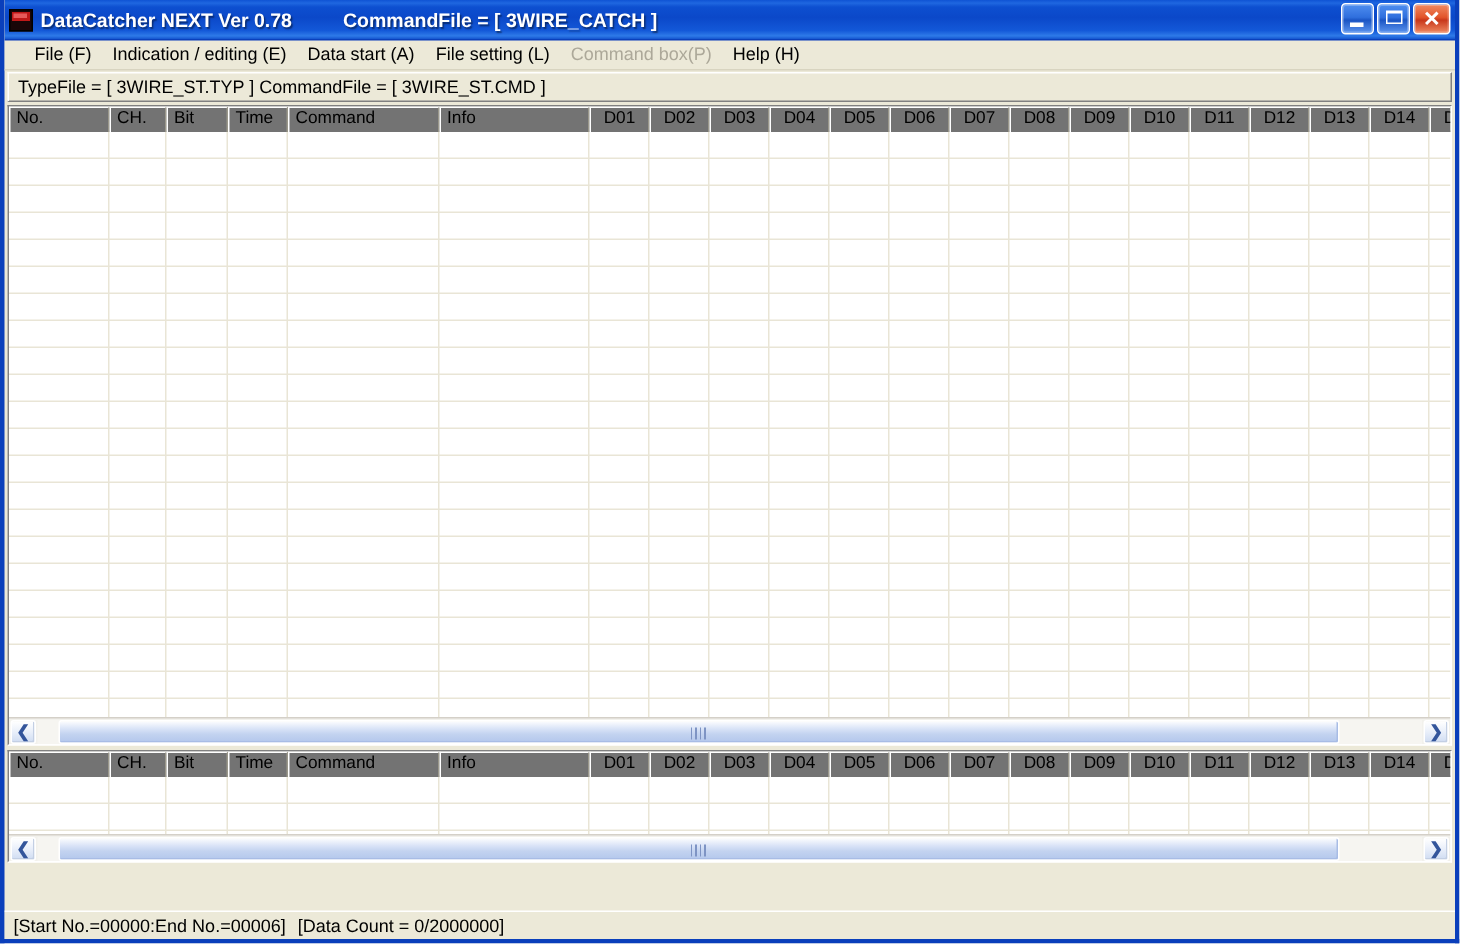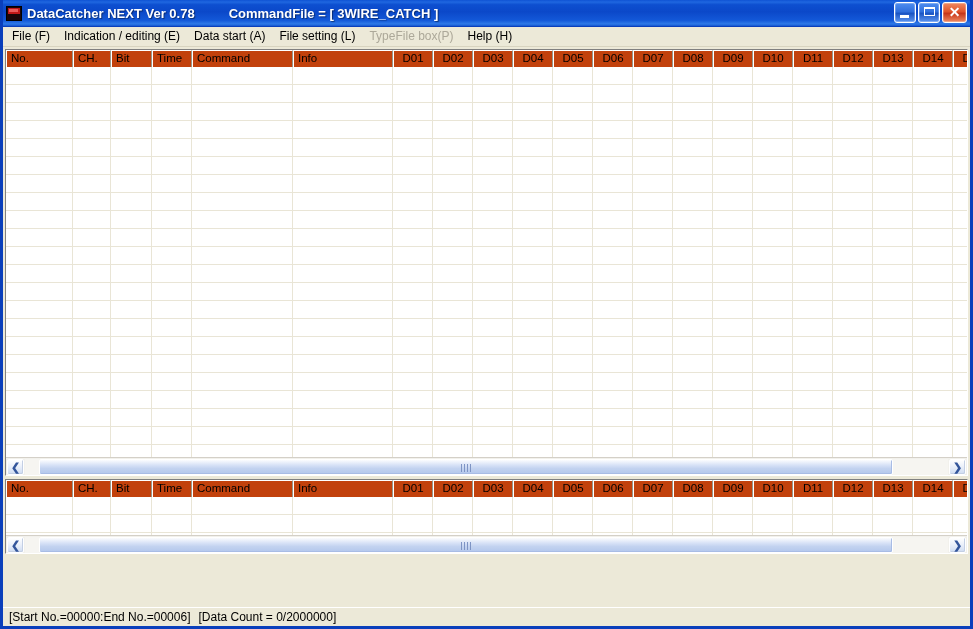--- a/index.html
+++ b/index.html
@@ -121,21 +121,21 @@
     text-align: center;
     font-family: "Liberation Sans", sans-serif;
   }
 
   
   .menubar {
     height: 20px;
     background: #ece9d8;
     display: flex;
     align-items: center;
-    padding-left: 2px;
+    padding-left: 13px;
     border-bottom: 1px solid #d8d4c0;
     box-sizing: border-box;
   }
   .menu-item {
     font-size: 12px;
     color: #000000;
     padding: 2px 7px 3px 7px;
     white-space: nowrap;
     line-height: 13px;
   }
@@ -186,21 +186,21 @@
   .grid-header {
     display: flex;
     height: 17px;
     background: #ece9d8;
     box-sizing: border-box;
     border-bottom: 1px solid #6f6f60;
   }
   .hcell {
     box-sizing: border-box;
     height: 17px;
-    background: #c2410c;
+    background: #737373;
     border-right: 1px solid #9a978a;
     border-top: 1px solid #ffffff;
     border-left: 1px solid #ffffff;
     font-size: 11.5px;
     color: #000;
     line-height: 15px;
     padding-left: 4px;
     white-space: nowrap;
     overflow: hidden;
     flex: 0 0 auto;
@@ -319,24 +319,27 @@
           <span class="glyph-close">✕</span>
         </div>
     </div>
   </div>
 
   <div class="menubar">
     <div class="menu-item">File (F)</div>
     <div class="menu-item">Indication / editing (E)</div>
     <div class="menu-item">Data start (A)</div>
     <div class="menu-item">File setting (L)</div>
-    <div class="menu-item disabled">TypeFile box(P)</div>
+    <div class="menu-item disabled">Command box(P)</div>
     <div class="menu-item">Help (H)</div>
   </div>
 
+  <div class="infobar">
+    <span>TypeFile = [ 3WIRE_ST.TYP ] CommandFile = [ 3WIRE_ST.CMD ]</span>
+  </div>
 
   <div class="grid-panel top">
     <div class="grid-scrollarea">
       <div class="grid-inner">
         <div class="grid-header">
             <div class="hcell" style="width: 67px;">No.</div>
             <div class="hcell" style="width: 38px;">CH.</div>
             <div class="hcell" style="width: 41px;">Bit</div>
             <div class="hcell" style="width: 40px;">Time</div>
             <div class="hcell" style="width: 101px;">Command</div>

